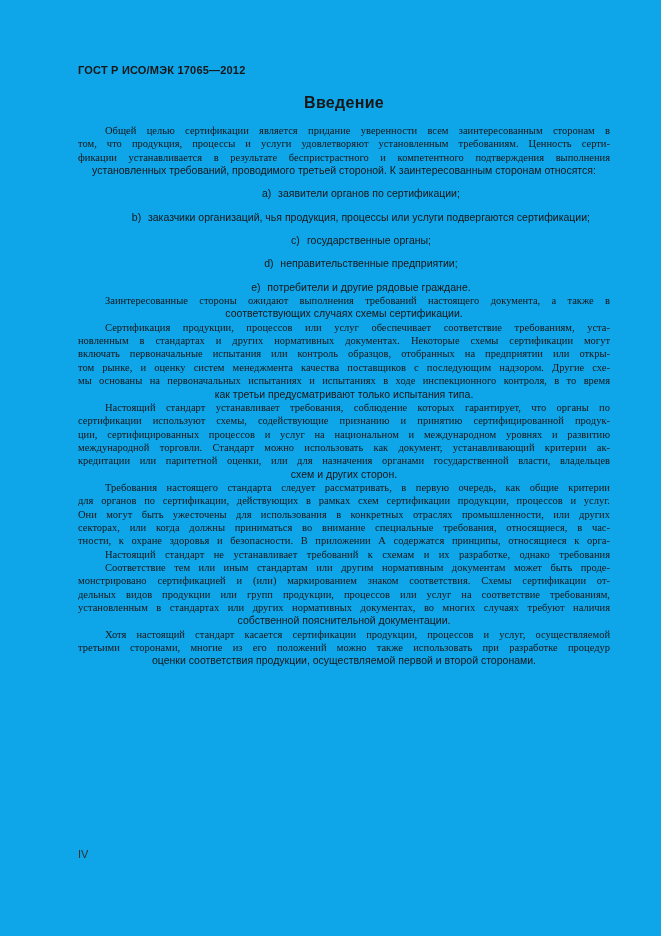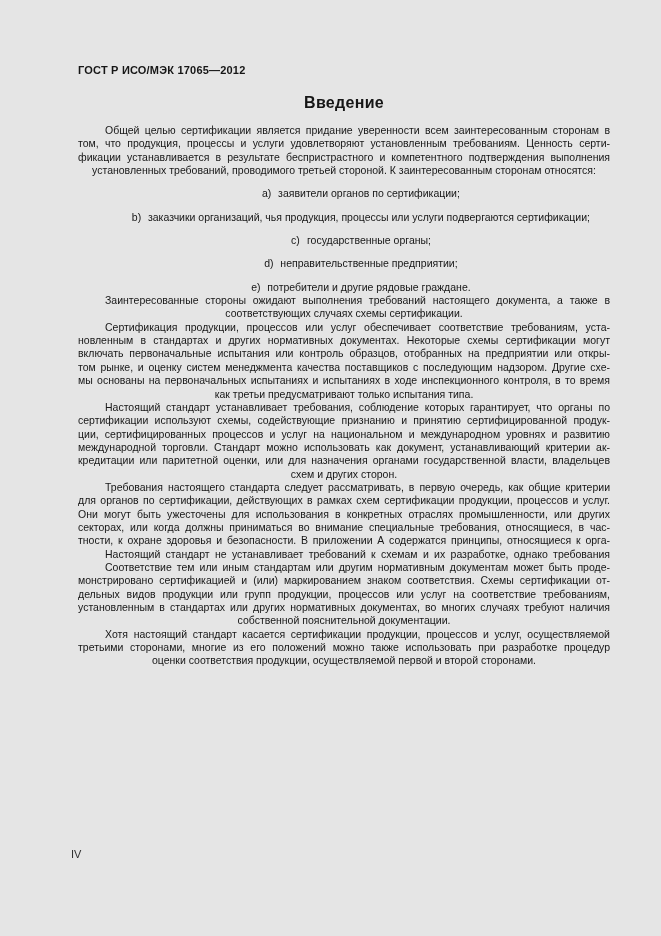--- a/index.html
+++ b/index.html
@@ -11,21 +11,21 @@
     height: 936px;
     background: #ffffff;
     position: relative;
     overflow: hidden;
     font-family: "Liberation Sans", "DejaVu Sans", sans-serif;
     color: #161616;
   }
   .page {
     position: absolute;
     inset: 0;
-    background: #e5e5e5;
+    background: #0ea5e9;
   }
   .doc-header {
     position: absolute;
     left: 78px;
     top: 64px;
     font-size: 11px;
     font-weight: 700;
     letter-spacing: 0.2px;
     white-space: nowrap;
   }
@@ -47,35 +47,36 @@
     font-size: 10.5px;
     line-height: 13.35px;
   }
   .line {
     min-height: 13.35px;
     text-align: center;
   }
   .line.just {
     text-align: justify;
     text-align-last: justify;
+    font-family: Liberation Serif, serif;
   }
   .line.indent {
     text-indent: 27px;
   }
   .line.list-line {
     padding-left: 27px;
     margin-top: 10px;
   }
   .marker {
     display: inline-block;
     width: 23px;
   }
   .page-number {
     position: absolute;
-    left: 71px;
+    left: 78px;
     top: 848px;
     font-size: 11px;
     color: #2e2e2e;
   }
 </style>
 </head>
 <body>
 
 <div class="page">
   <div class="doc-header">ГОСТ Р ИСО/МЭК 17065—2012</div>

